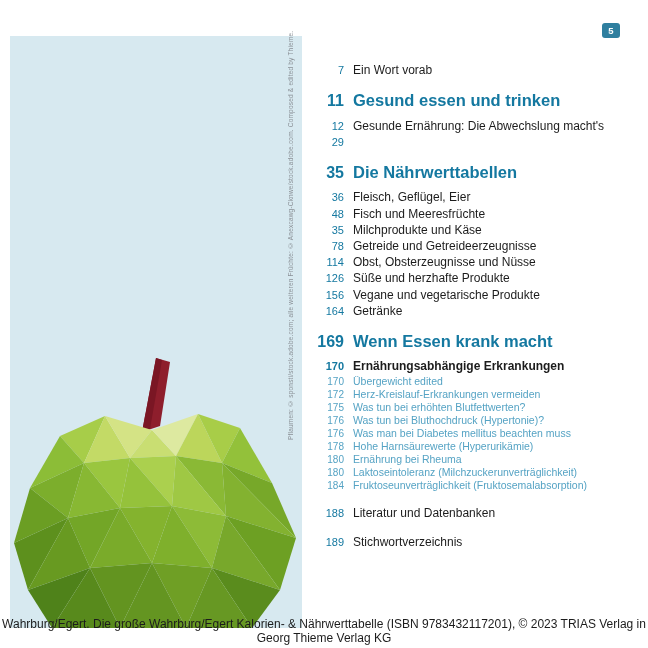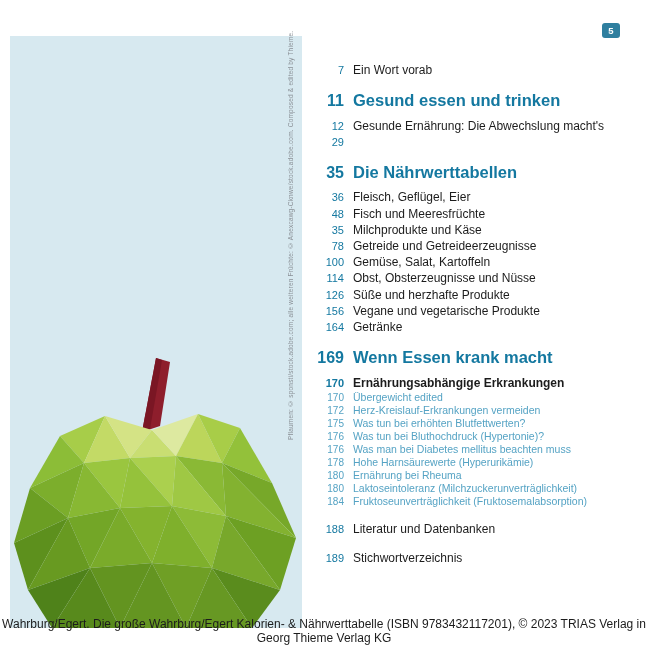--- a/index.html
+++ b/index.html
@@ -143,24 +143,20 @@
     </div>
     <div class="toc-row item">
       <span class="num">35</span>
       <span class="lab">Milchprodukte und Käse</span>
     </div>
     <div class="toc-row item">
       <span class="num">78</span>
       <span class="lab">Getreide und Getreideerzeugnisse</span>
     </div>
     <div class="toc-row item">
-      <span class="num">100</span>
-      <span class="lab">Gemüse, Salat, Kartoffeln</span>
-    </div>
-    <div class="toc-row item">
       <span class="num">114</span>
       <span class="lab">Obst, Obsterzeugnisse und Nüsse</span>
     </div>
     <div class="toc-row item">
       <span class="num">126</span>
       <span class="lab">Süße und herzhafte Produkte</span>
     </div>
     <div class="toc-row item">
       <span class="num">156</span>
       <span class="lab">Vegane und vegetarische Produkte</span>

